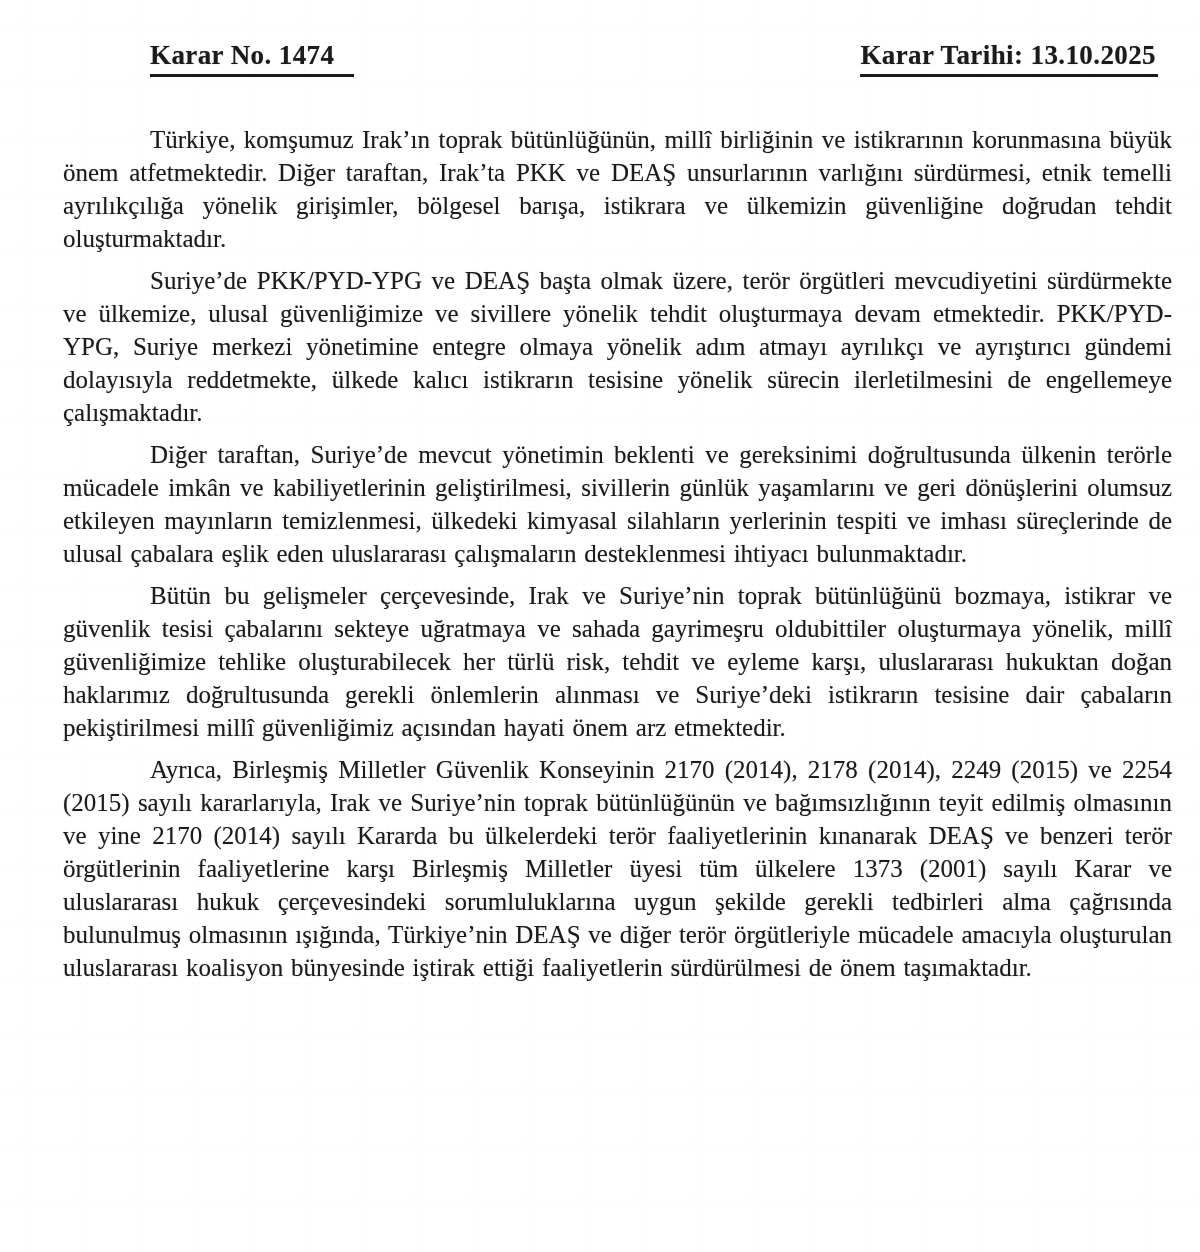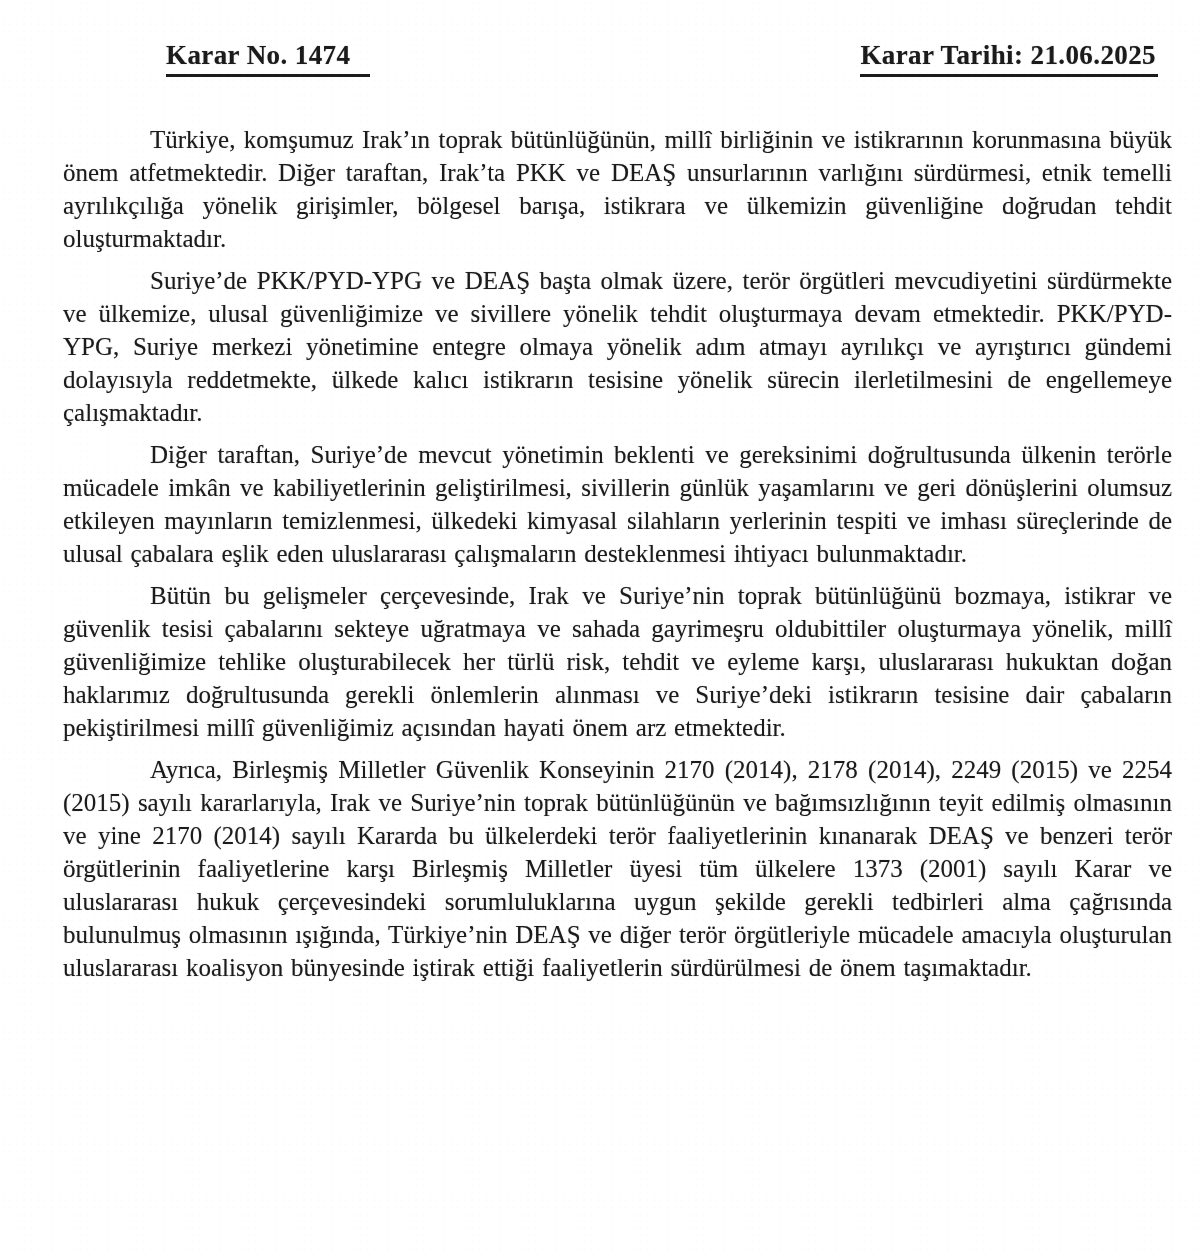--- a/index.html
+++ b/index.html
@@ -32,21 +32,20 @@
 
   .hdr {
     display: inline-block;
     font-size: 27px;
     font-weight: bold;
     letter-spacing: 0.4px;
     border-bottom: 3px solid #1b1b1b;
     padding-bottom: 3px;
     text-shadow: 0 0 1px rgba(40,40,40,0.45);
     white-space: nowrap;
-    margin-left: 16px;
   }
 
   .hdr-left { padding-right: 20px; }
   .hdr-right { margin-right: 14px; padding-right: 2px; }
 
   .doc-body p {
     font-size: 25px;
     line-height: 33px;
     text-align: justify;
     text-indent: 87px;
@@ -55,21 +54,21 @@
     text-shadow: 0 0 1px rgba(40,40,40,0.40);
   }
 </style>
 </head>
 <body>
 
 <div class="page">
 
   <div class="header-row">
     <span class="hdr hdr-left">Karar No. 1474</span>
-    <span class="hdr hdr-right">Karar Tarihi: 21.06.2025</span>
+    <span class="hdr hdr-right">Karar Tarihi: 13.10.2025</span>
   </div>
 
   <div class="doc-body">
     <p>Türkiye, komşumuz Irak’ın toprak bütünlüğünün, millî birliğinin ve istikrarının korunmasına büyük önem atfetmektedir. Diğer taraftan, Irak’ta PKK ve DEAŞ unsurlarının varlığını sürdürmesi, etnik temelli ayrılıkçılığa yönelik girişimler, bölgesel barışa, istikrara ve ülkemizin güvenliğine doğrudan tehdit oluşturmaktadır.</p>
     <p>Suriye’de PKK/PYD-YPG ve DEAŞ başta olmak üzere, terör örgütleri mevcudiyetini sürdürmekte ve ülkemize, ulusal güvenliğimize ve sivillere yönelik tehdit oluşturmaya devam etmektedir. PKK/PYD-YPG, Suriye merkezi yönetimine entegre olmaya yönelik adım atmayı ayrılıkçı ve ayrıştırıcı gündemi dolayısıyla reddetmekte, ülkede kalıcı istikrarın tesisine yönelik sürecin ilerletilmesini de engellemeye çalışmaktadır.</p>
     <p>Diğer taraftan, Suriye’de mevcut yönetimin beklenti ve gereksinimi doğrultusunda ülkenin terörle mücadele imkân ve kabiliyetlerinin geliştirilmesi, sivillerin günlük yaşamlarını ve geri dönüşlerini olumsuz etkileyen mayınların temizlenmesi, ülkedeki kimyasal silahların yerlerinin tespiti ve imhası süreçlerinde de ulusal çabalara eşlik eden uluslararası çalışmaların desteklenmesi ihtiyacı bulunmaktadır.</p>
     <p>Bütün bu gelişmeler çerçevesinde, Irak ve Suriye’nin toprak bütünlüğünü bozmaya, istikrar ve güvenlik tesisi çabalarını sekteye uğratmaya ve sahada gayrimeşru oldubittiler oluşturmaya yönelik, millî güvenliğimize tehlike oluşturabilecek her türlü risk, tehdit ve eyleme karşı, uluslararası hukuktan doğan haklarımız doğrultusunda gerekli önlemlerin alınması ve Suriye’deki istikrarın tesisine dair çabaların pekiştirilmesi millî güvenliğimiz açısından hayati önem arz etmektedir.</p>
     <p>Ayrıca, Birleşmiş Milletler Güvenlik Konseyinin 2170 (2014), 2178 (2014), 2249 (2015) ve 2254 (2015) sayılı kararlarıyla, Irak ve Suriye’nin toprak bütünlüğünün ve bağımsızlığının teyit edilmiş olmasının ve yine 2170 (2014) sayılı Kararda bu ülkelerdeki terör faaliyetlerinin kınanarak DEAŞ ve benzeri terör örgütlerinin faaliyetlerine karşı Birleşmiş Milletler üyesi tüm ülkelere 1373 (2001) sayılı Karar ve uluslararası hukuk çerçevesindeki sorumluluklarına uygun şekilde gerekli tedbirleri alma çağrısında bulunulmuş olmasının ışığında, Türkiye’nin DEAŞ ve diğer terör örgütleriyle mücadele amacıyla oluşturulan uluslararası koalisyon bünyesinde iştirak ettiği faaliyetlerin sürdürülmesi de önem taşımaktadır.</p>
   </div>
 

